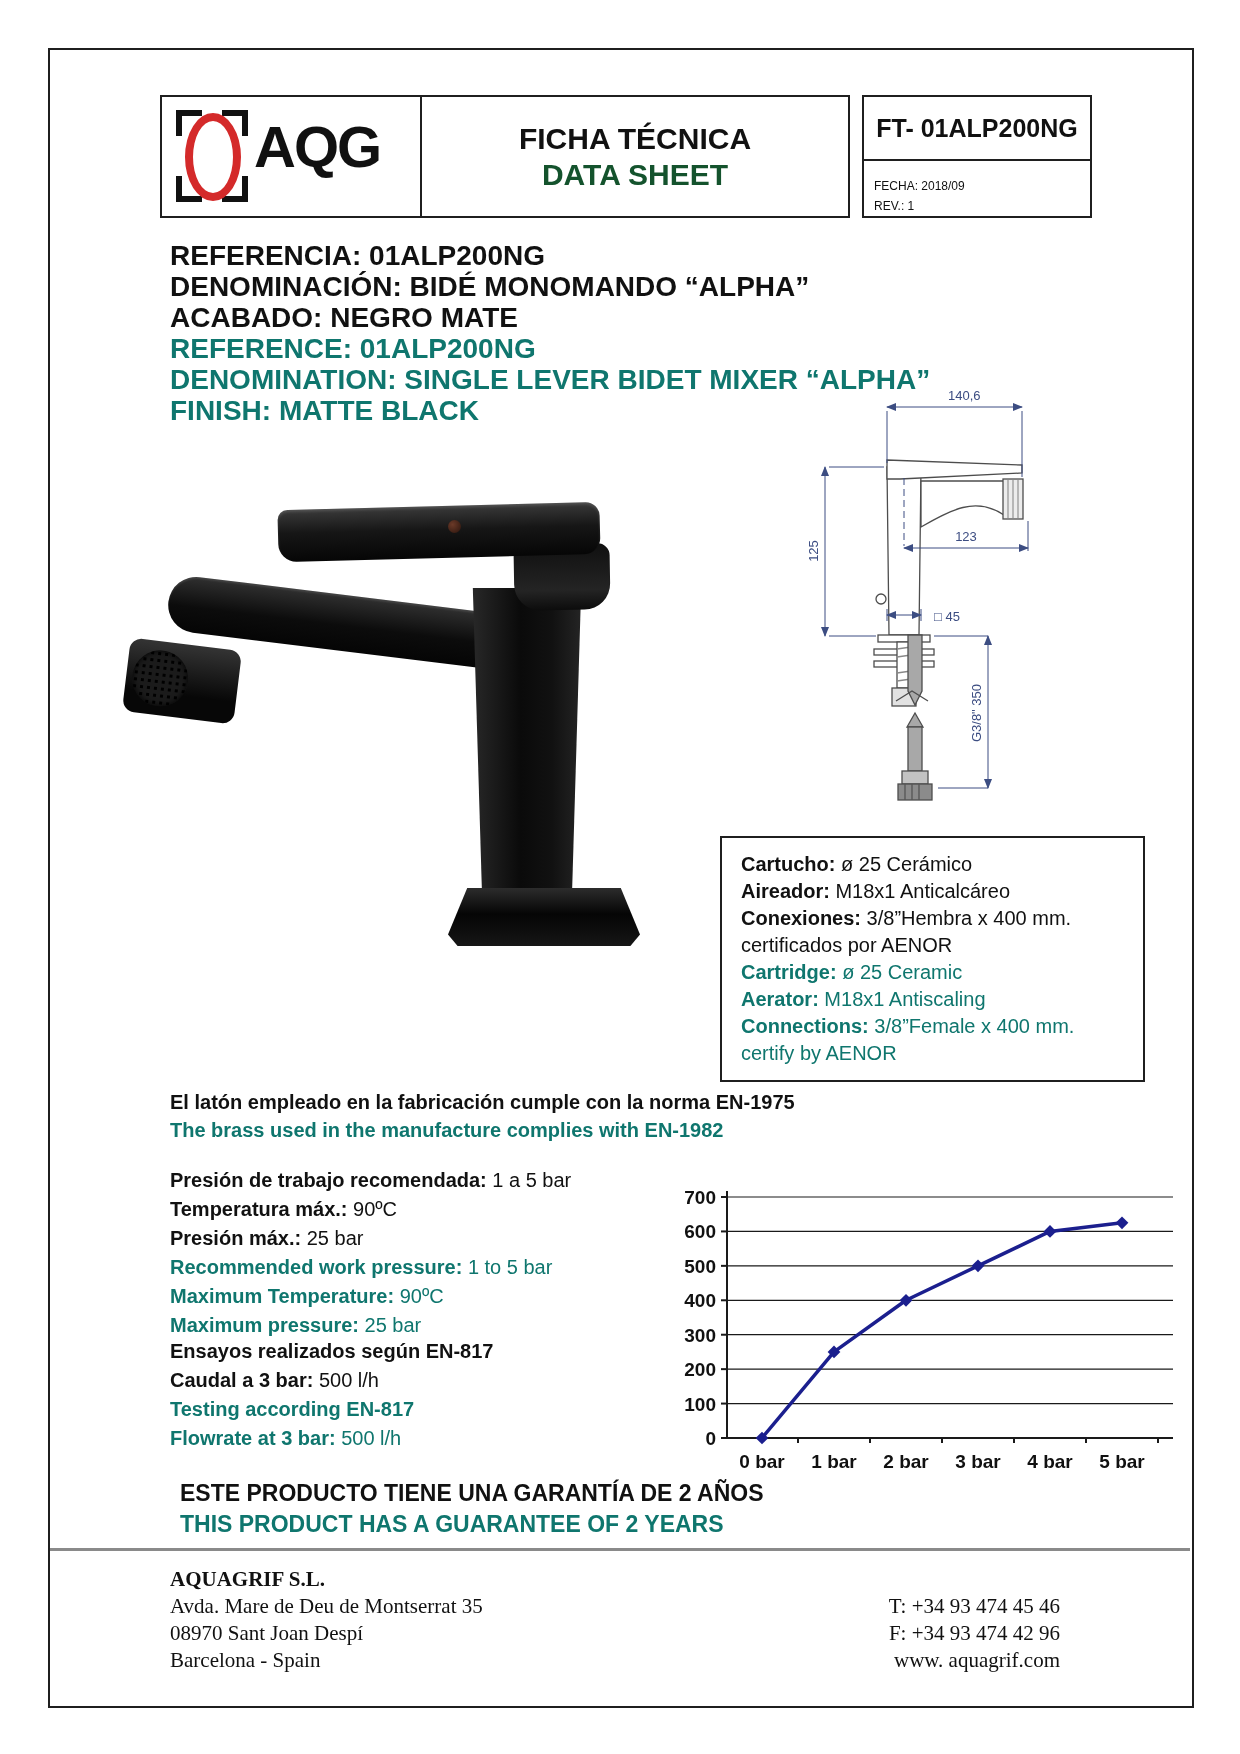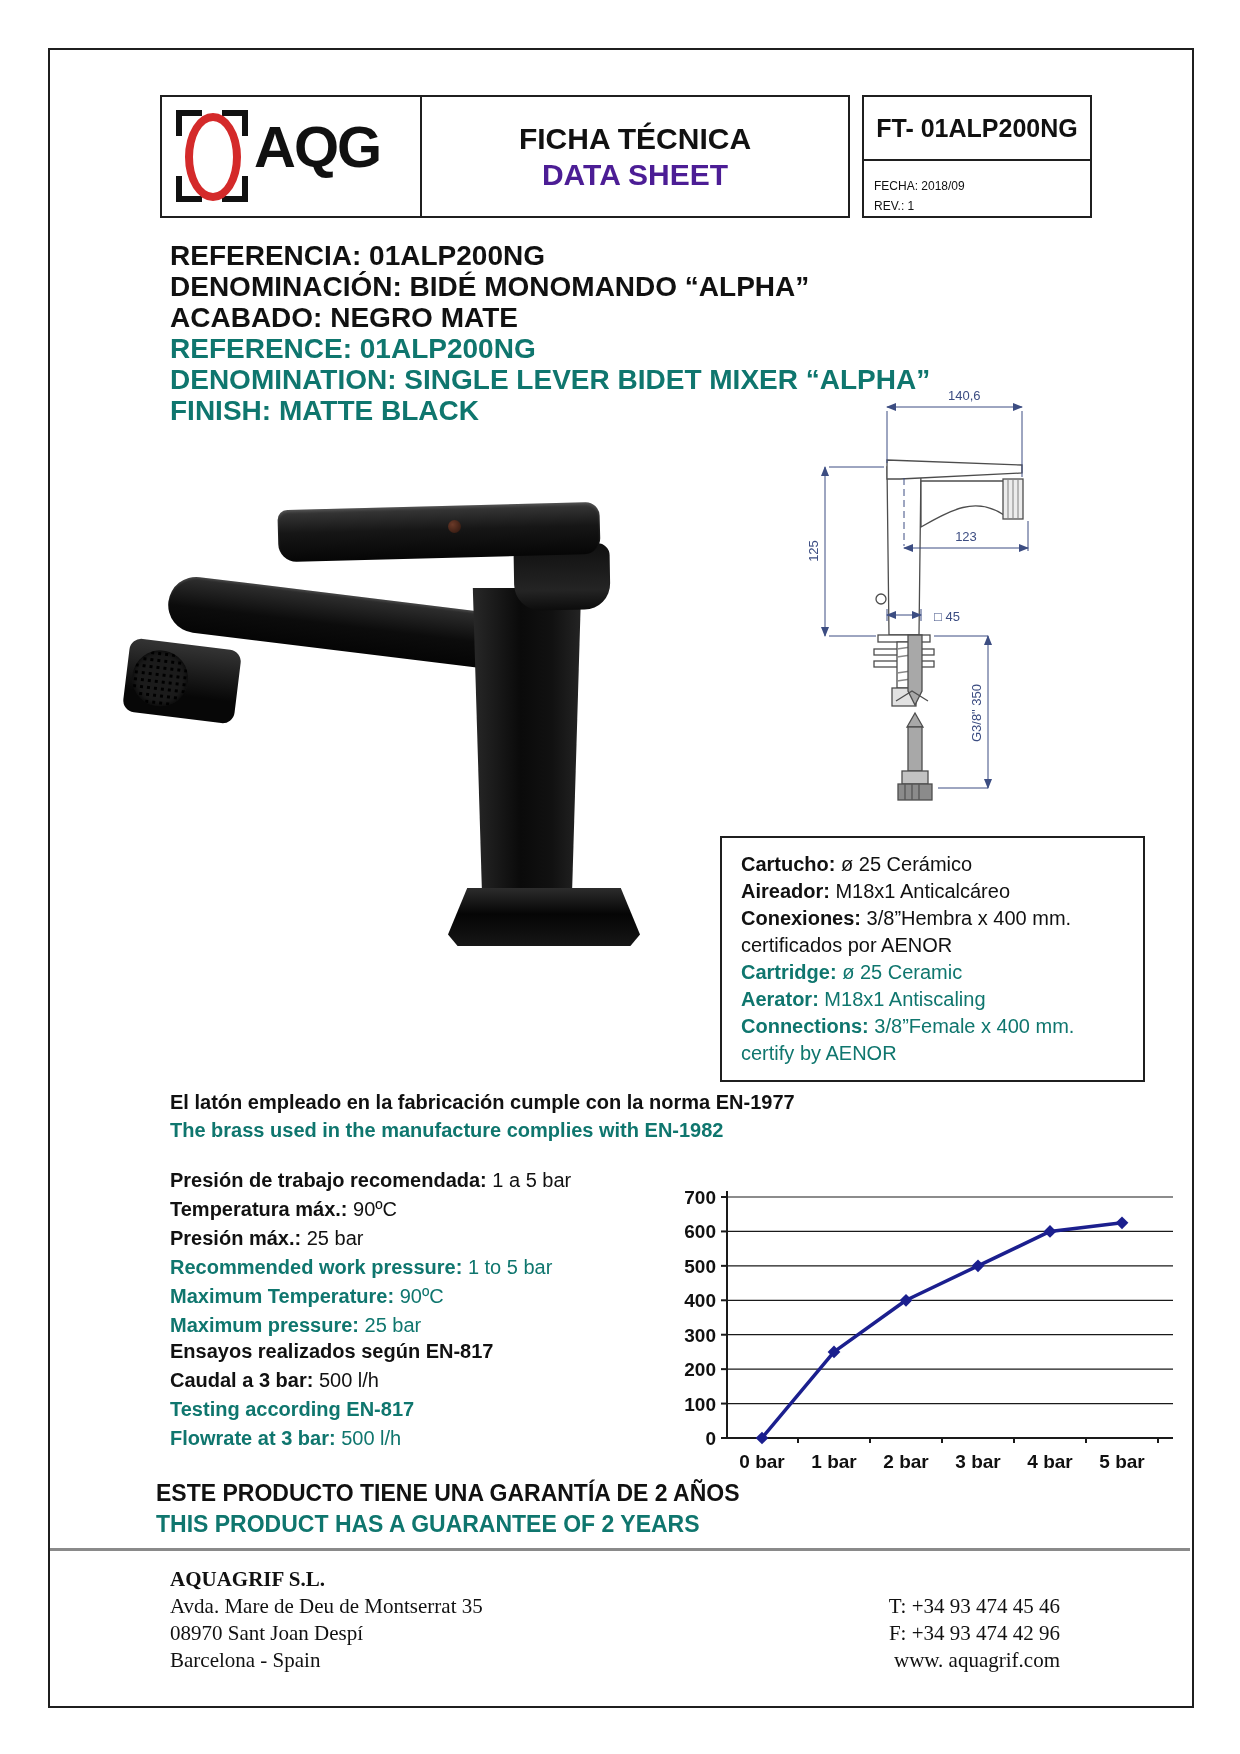--- a/index.html
+++ b/index.html
@@ -15,21 +15,21 @@
   .hdr-logo-cell{width:258px;border:2px solid #1f1f1f;position:relative;}
   .hdr-title-cell{width:426px;border-top:2px solid #1f1f1f;border-bottom:2px solid #1f1f1f;
         border-right:2px solid #1f1f1f;display:flex;flex-direction:column;
         align-items:center;justify-content:center;line-height:36px;}
   .hdr-right-cell{width:226px;margin-left:12px;border:2px solid #1f1f1f;
         display:flex;flex-direction:column;}
   .ft-code{height:72px;border-bottom:2px solid #1f1f1f;display:flex;align-items:center;
         justify-content:center;font-weight:bold;font-size:25px;}
   .ft-meta{flex:1;padding:15px 0 0 10px;font-size:12px;line-height:20px;}
   .title-es{font-weight:bold;font-size:30px;color:#111;}
-  .title-en{font-weight:bold;font-size:30px;color:#4c1d95;}
+  .title-en{font-weight:bold;font-size:30px;color:#14532d;}
   
   .logo-mark{position:absolute;left:14px;top:13px;width:72px;height:92px;}
   .lb{position:absolute;width:20px;height:20px;}
   .lb-tl{left:0;top:0;border-left:6px solid #111;border-top:6px solid #111;}
   .lb-tr{right:0;top:0;border-right:6px solid #111;border-top:6px solid #111;}
   .lb-bl{left:0;bottom:0;border-left:6px solid #111;border-bottom:6px solid #111;}
   .lb-br{right:0;bottom:0;border-right:6px solid #111;border-bottom:6px solid #111;}
   .logo-ring{position:absolute;left:9px;top:3px;width:40px;height:72px;
         border:8px solid #d42a2a;border-radius:50%;}
   .logo-text{position:absolute;left:92px;top:16px;font-size:58px;font-weight:bold;
@@ -73,21 +73,21 @@
 
   
   .cart-box{position:absolute;left:720px;top:836px;width:383px;border:2px solid #1f1f1f;
         padding:13px 19px;font-size:20px;line-height:27px;}
   .lbl{font-weight:bold;}
 
   
   .brass-block{position:absolute;left:170px;top:1088px;font-weight:bold;font-size:20px;line-height:28px;}
   .working-block{position:absolute;left:170px;top:1166px;font-size:20px;line-height:29px;}
   .testing-block{position:absolute;left:170px;top:1337px;font-size:20px;line-height:29px;}
-  .warranty-block{position:absolute;left:156px;top:1478px;font-weight:bold;font-size:23px;line-height:31px;}
+  .warranty-block{position:absolute;left:180px;top:1478px;font-weight:bold;font-size:23px;line-height:31px;}
 
   
   .chart-wrap{position:absolute;left:645px;top:1185px;width:548px;height:300px;}
   .ch-lab{font:bold 19px "Liberation Sans",sans-serif;fill:#111;}
 
   
   .footer-divider{position:absolute;left:50px;top:1548px;width:1140px;height:3px;background:#8a8a8a;}
   .footer{position:absolute;left:170px;top:1566px;font-family:"Liberation Serif",serif;
         font-size:21px;line-height:27px;}
   .footer-company{font-weight:bold;}
@@ -206,21 +206,21 @@
   <div class="cart-box">
     <div class="t-black"><span class="lbl">Cartucho:</span><span> ø 25 Cerámico</span></div>
     <div class="t-black"><span class="lbl">Aireador:</span><span> M18x1 Anticalcáreo</span></div>
     <div class="t-black"><span class="lbl">Conexiones:</span><span> 3/8”Hembra x 400 mm. certificados por AENOR</span></div>
     <div class="t-gray"><span class="lbl">Cartridge:</span><span> ø 25 Ceramic</span></div>
     <div class="t-gray"><span class="lbl">Aerator:</span><span> M18x1 Antiscaling</span></div>
     <div class="t-gray"><span class="lbl">Connections:</span><span> 3/8”Female x 400 mm. certify by AENOR</span></div>
   </div>
 
   <div class="brass-block">
-    <div class="t-black">El latón empleado en la fabricación cumple con la norma EN-1977</div>
+    <div class="t-black">El latón empleado en la fabricación cumple con la norma EN-1975</div>
     <div class="t-gray">The brass used in the manufacture complies with EN-1982</div>
   </div>
 
   <div class="working-block">
     <div class="t-black"><span class="lbl">Presión de trabajo recomendada:</span><span> 1 a 5 bar</span></div>
     <div class="t-black"><span class="lbl">Temperatura máx.:</span><span> 90ºC</span></div>
     <div class="t-black"><span class="lbl">Presión máx.:</span><span> 25 bar</span></div>
     <div class="t-gray"><span class="lbl">Recommended work pressure:</span><span> 1 to 5 bar</span></div>
     <div class="t-gray"><span class="lbl">Maximum Temperature:</span><span> 90ºC</span></div>
     <div class="t-gray"><span class="lbl">Maximum pressure:</span><span> 25 bar</span></div>

